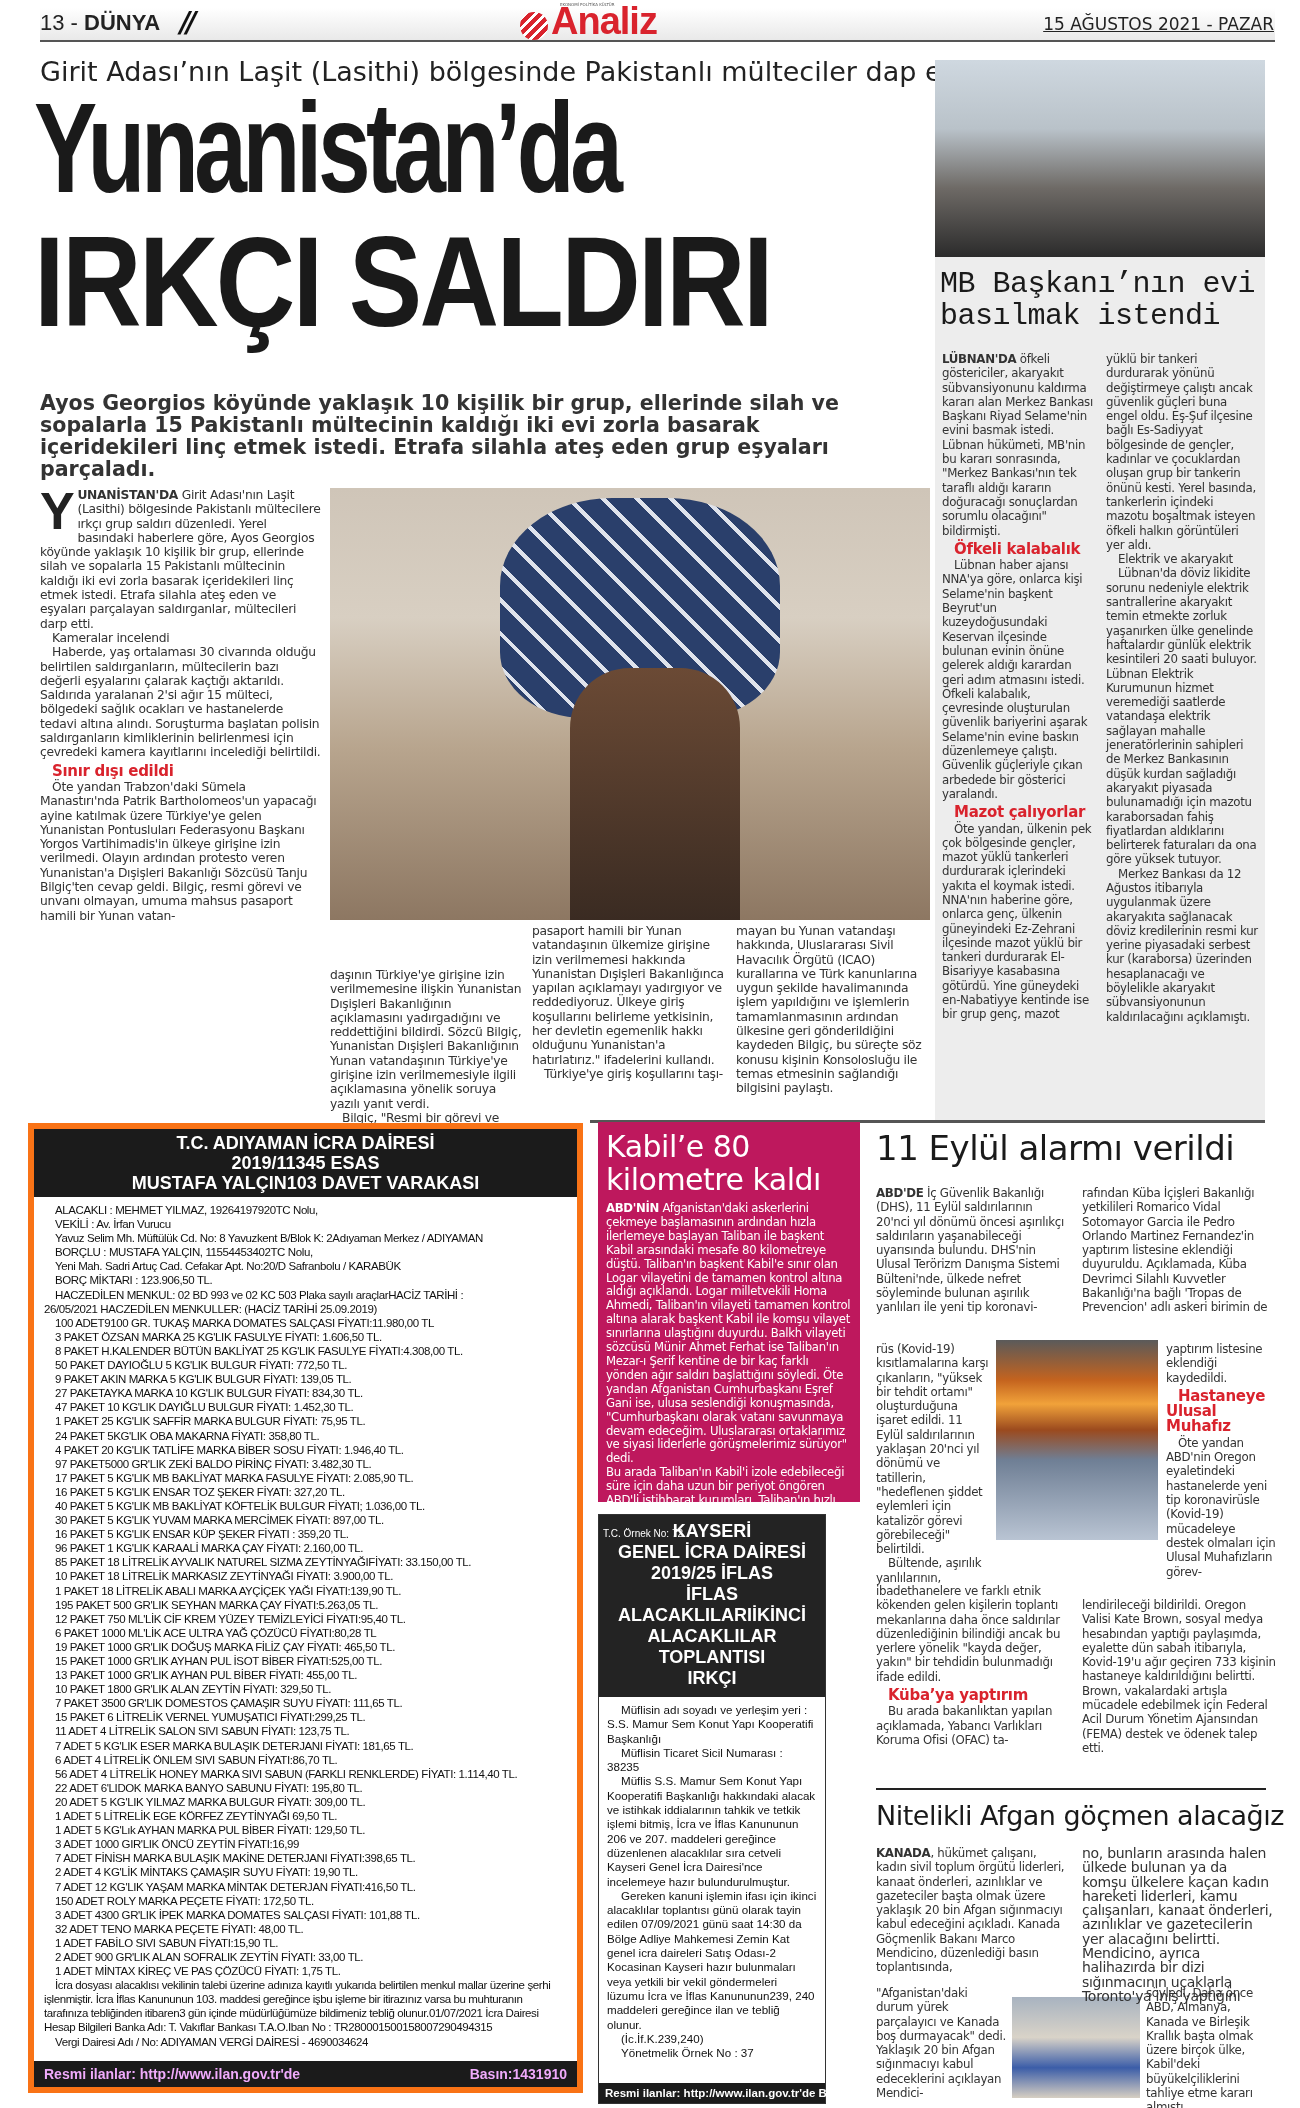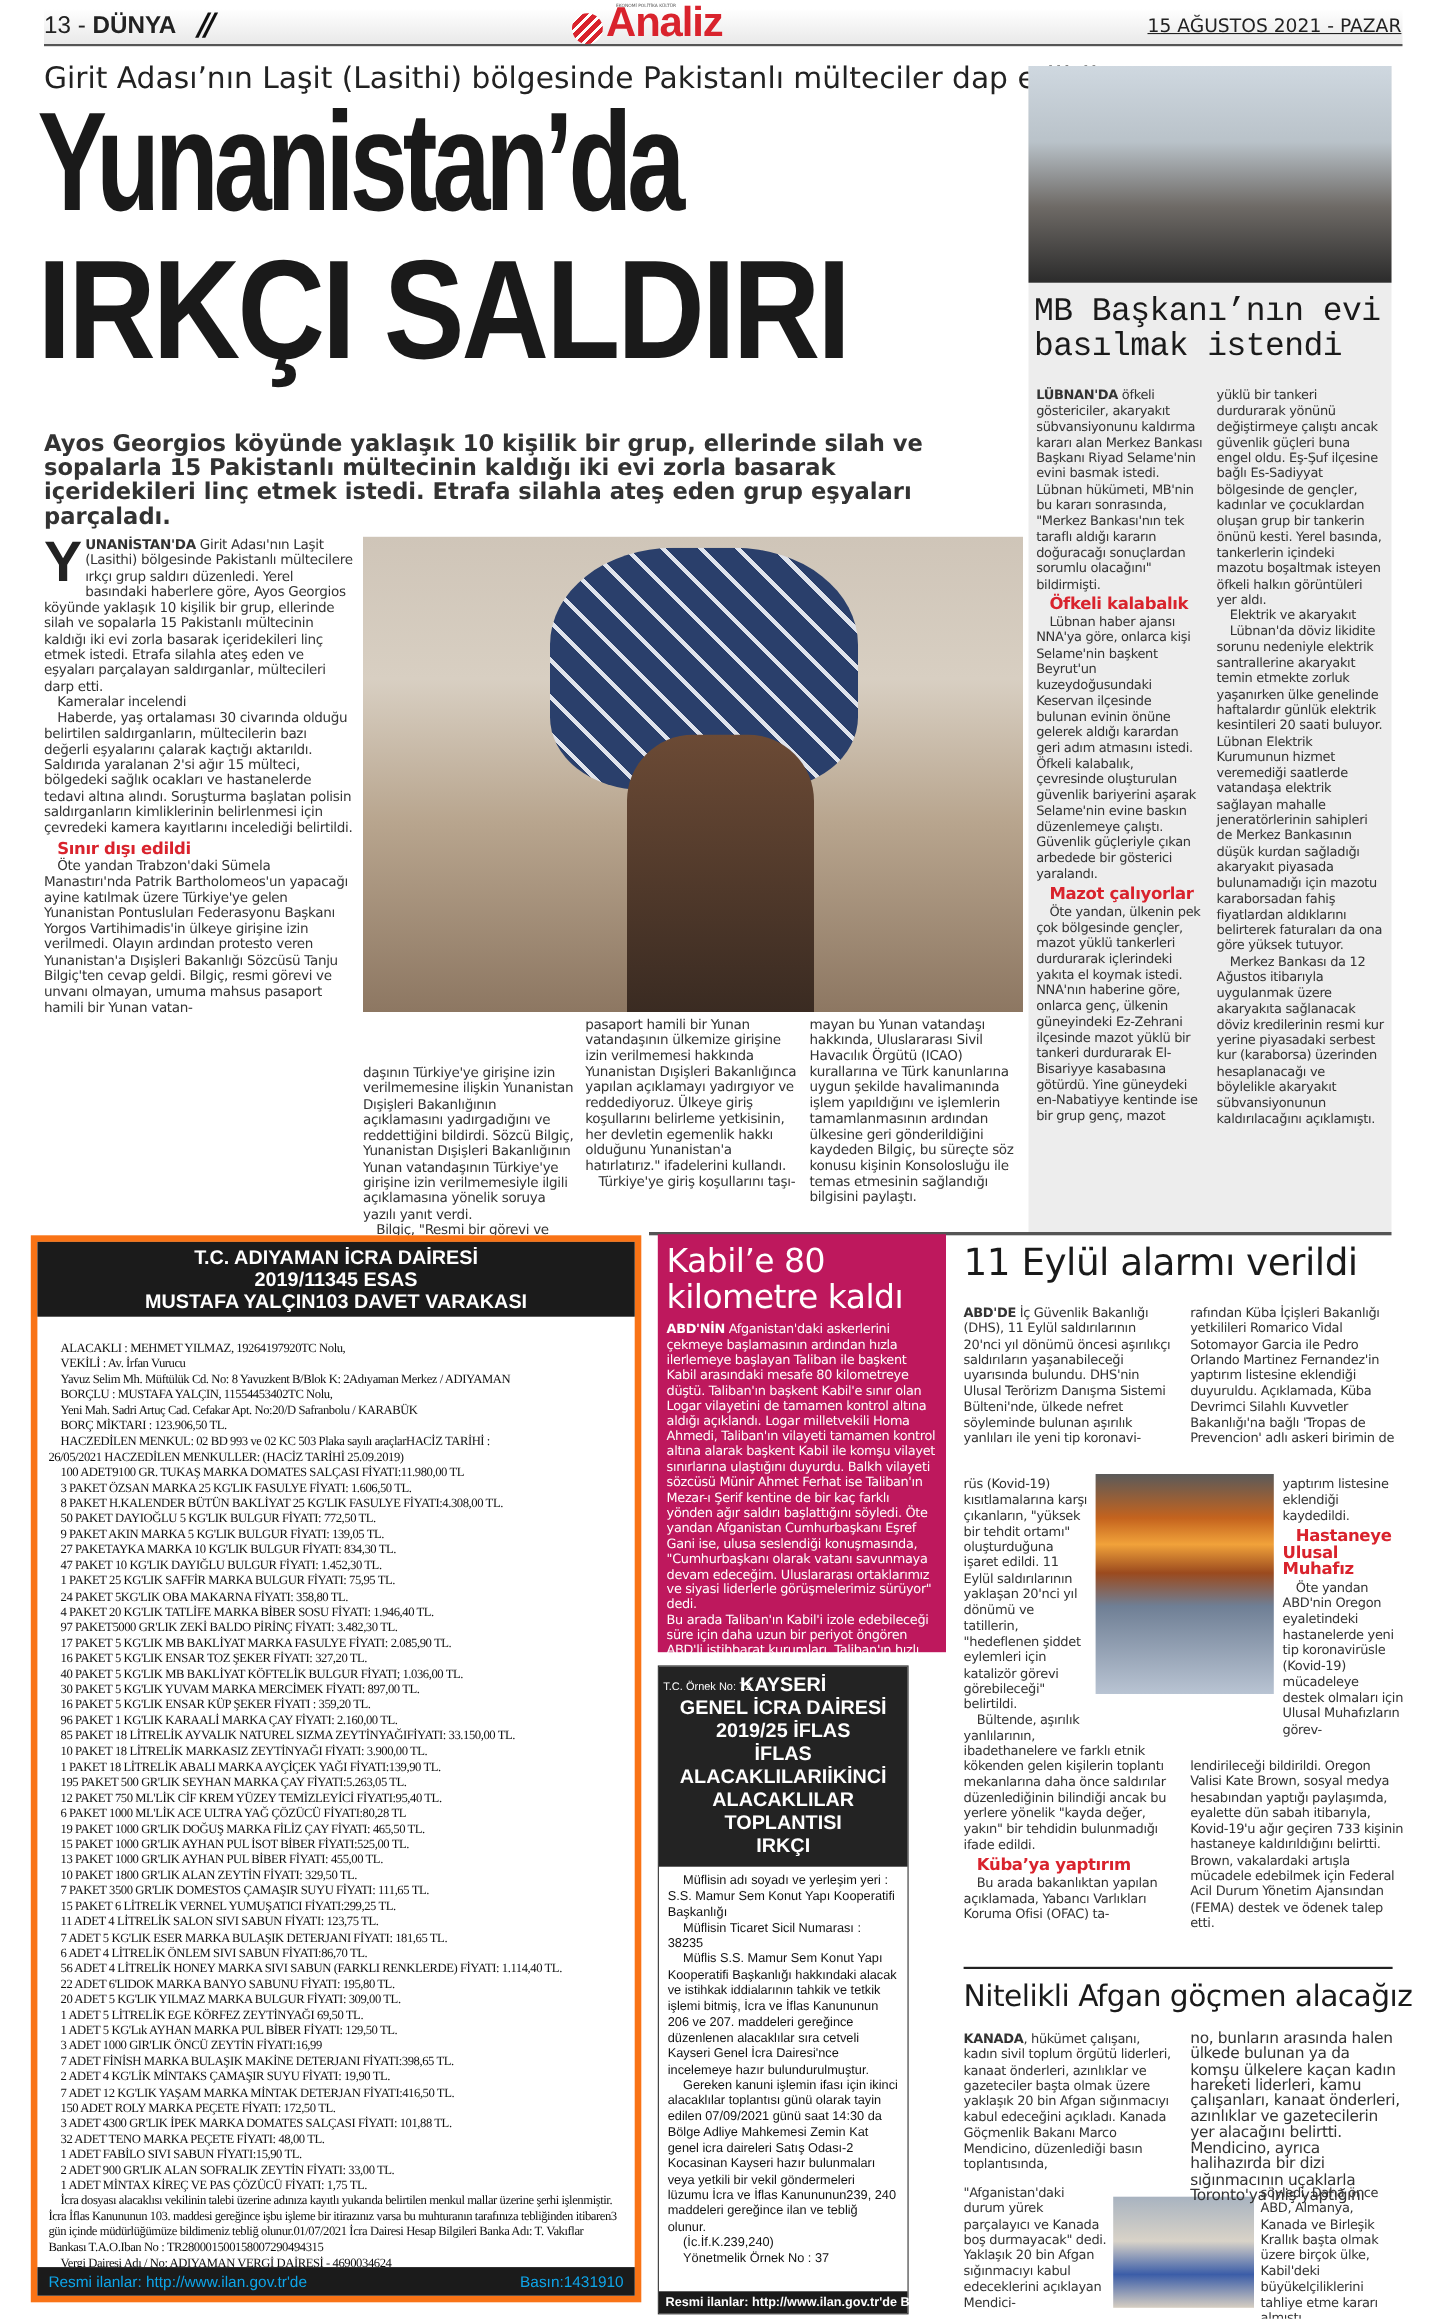--- a/index.html
+++ b/index.html
@@ -25,25 +25,25 @@
 .dropcap{float:left;font-family:"Liberation Sans",sans-serif;font-weight:bold;font-size:52px;line-height:46px;margin:0 3px 0 0;color:#222}
 .photo-main{left:330px;top:488px;width:600px;height:432px;background:linear-gradient(180deg,#cfc5b8 0%,#d8cfc2 30%,#b8a58e 60%,#8d7762 100%)}
 .bag{position:absolute;left:170px;top:10px;width:280px;height:220px;border-radius:40% 40% 30% 30%;background:repeating-linear-gradient(45deg,#2a3f6b 0 10px,#dfe3ec 10px 14px,#2a3f6b 14px 24px),repeating-linear-gradient(-45deg,rgba(255,255,255,.3) 0 2px,transparent 2px 14px)}
 .person{position:absolute;left:240px;top:180px;width:170px;height:252px;background:linear-gradient(#6b4a35,#3a2b22);border-radius:60px 60px 0 0}
 .sidebar{left:935px;top:60px;width:330px;height:1060px;background:#ededed}
 .photo-right{left:935px;top:60px;width:330px;height:197px;background:linear-gradient(180deg,#cfd8e0 0%,#b9c2c9 35%,#6e6a66 65%,#2b2b2b 100%)}
 .mb-title{left:940px;top:268px;width:320px;font-family:Liberation Mono, monospace;font-size:30px;line-height:32px;color:#1a1a1a;letter-spacing:-.5px}
 .rule{height:3px;background:#555}
 .adiyaman{left:28px;top:1123px;width:555px;height:970px;border:6px solid #f97316;background:#fff}
 .ad-hd{background:#1b1b1b;color:#fff;text-align:center;font-family:"Liberation Sans",sans-serif;font-weight:bold;font-size:18px;line-height:20px;padding:4px 0}
-.ad-body{font-family:Liberation Serif, serif;font-size:11.5px;line-height:14.1px;color:#111;padding:22px 10px 0 10px;letter-spacing:-.4px}
+.ad-body{font-family:Liberation Sans, sans-serif;font-size:11.5px;line-height:14.1px;color:#111;padding:6px 10px 0 10px;letter-spacing:-.4px}
 .ad-body div{padding-left:11px;white-space:nowrap}
 .ad-body div.noi{padding-left:0;white-space:normal}
 .ad-body div.wrap{white-space:normal;text-indent:11px;padding-left:0}
-.ad-foot{position:absolute;left:0;right:0;bottom:0;background:#1b1b1b;color:#0ea5e9;font-family:"Liberation Sans",sans-serif;font-weight:normal;font-size:14px;padding:5px 10px;display:flex;justify-content:space-between}
+.ad-foot{position:absolute;left:0;right:0;bottom:0;background:#1b1b1b;color:#f0abfc;font-family:"Liberation Sans",sans-serif;font-weight:bold;font-size:14px;padding:5px 10px;display:flex;justify-content:space-between}
 .kabil{left:598px;top:1122px;width:262px;height:380px;background:#be185d;color:#fff;padding:8px 8px}
 .kabil h2{font-family:"DejaVu Sans",sans-serif;font-weight:normal;font-size:30px;line-height:33px;letter-spacing:-.5px;margin-bottom:6px}
 .kabil .txt{font-size:11.7px;line-height:13.9px;letter-spacing:-.3px}
 .kayseri{left:598px;top:1514px;width:228px;height:590px;border:1px solid #333;background:#fff}
 .ky-hd{background:#232323;color:#fff;text-align:center;font-family:"Liberation Sans",sans-serif;font-weight:bold;font-size:18px;line-height:21px;padding:6px 4px 8px;position:relative}
 .ky-no{position:absolute;left:4px;top:8px;font-size:10px;font-weight:normal}
 .ky-body{font-family:"Liberation Sans",sans-serif;font-size:11.6px;line-height:14.3px;color:#111;padding:6px 8px}
 .ky-body p{text-indent:14px}
 .ky-foot{position:absolute;left:0;right:0;bottom:0;background:#1b1b1b;color:#fff;font-family:"Liberation Sans",sans-serif;font-weight:bold;font-size:11.5px;padding:4px 6px;white-space:nowrap}
 .eylul-t{left:876px;top:1128px;font-family:"DejaVu Sans",sans-serif;font-size:34px;color:#1a1a1a;letter-spacing:-.5px;white-space:nowrap}

